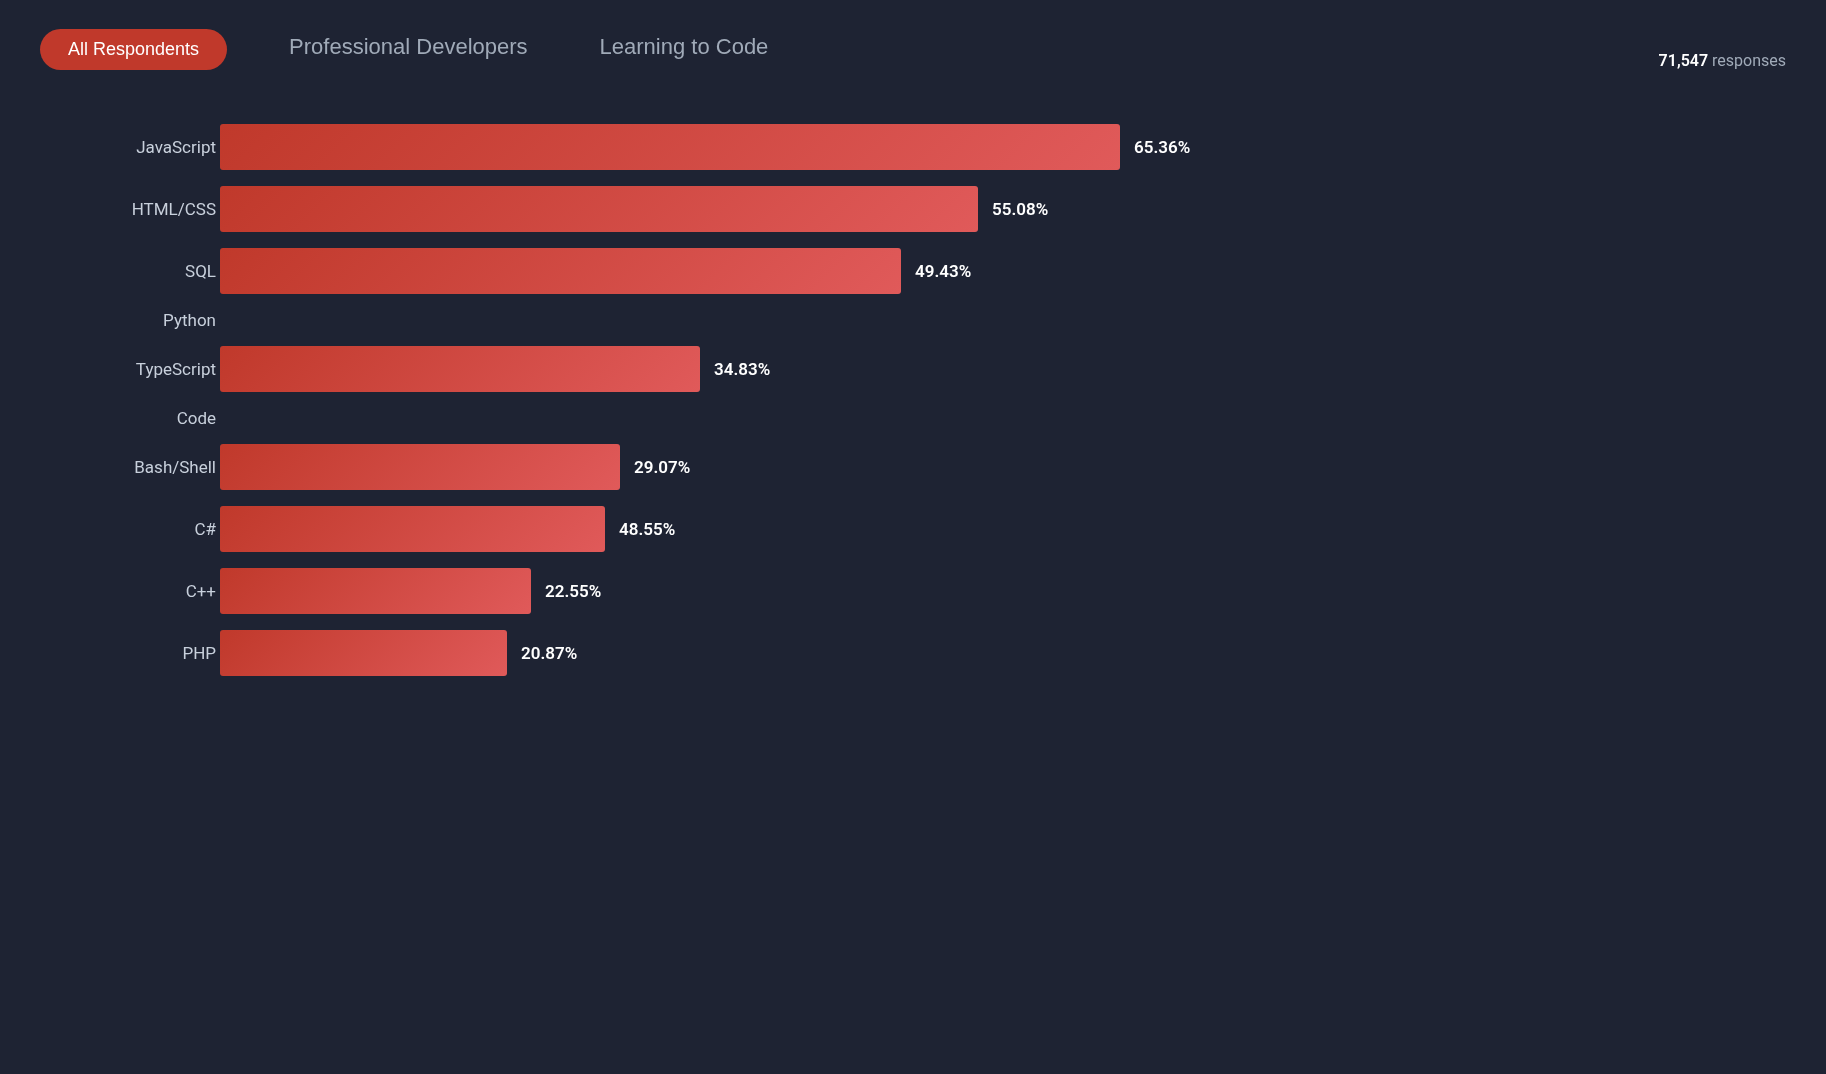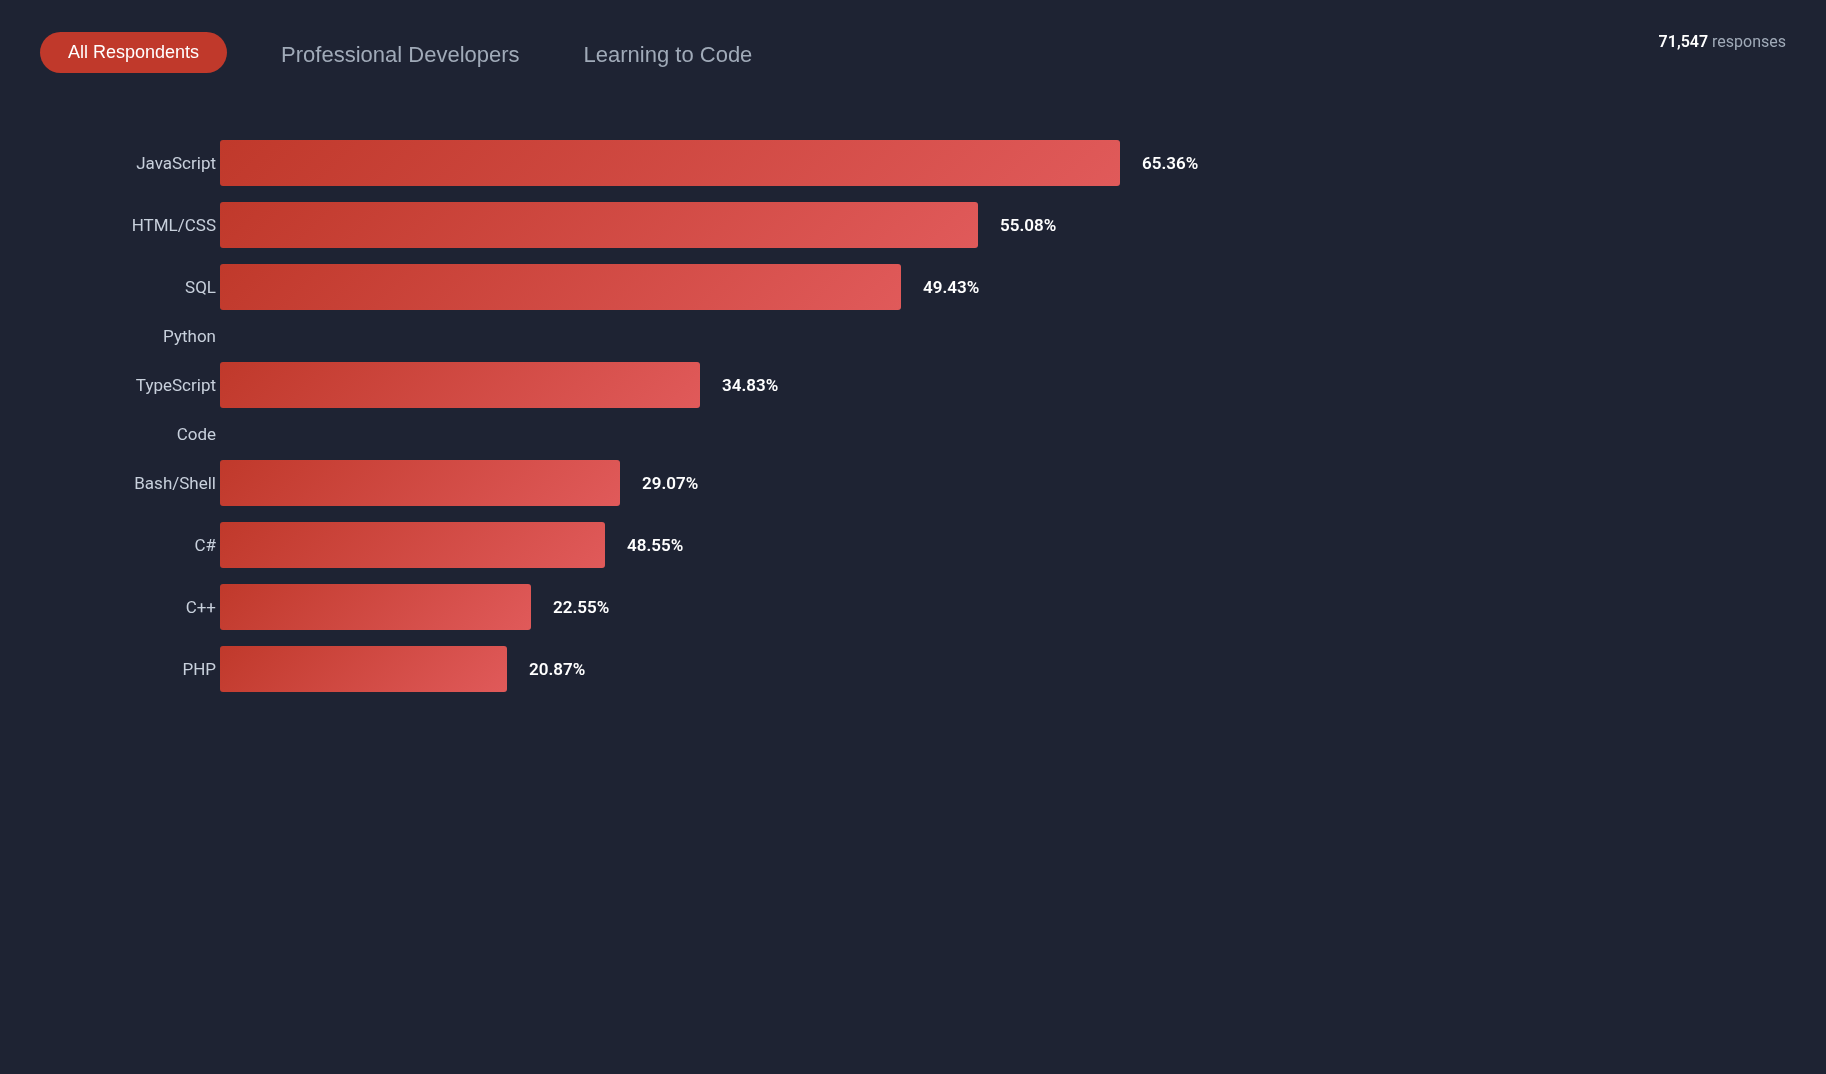--- a/index.html
+++ b/index.html
@@ -8,23 +8,23 @@
       background-color: #1e2333;
       font-family: -apple-system, BlinkMacSystemFont, 'Segoe UI', Roboto, sans-serif;
       color: #ffffff;
       width: 1826px;
       min-height: 1074px;
       overflow-x: hidden;
     }
 
     .header {
       display: flex;
-      align-items: flex-start;
-      padding: 32px 40px;
-      gap: 4px;
+      align-items: flex-end;
+      padding: 24px 40px;
+      gap: 12px;
     }
 
     .tab-active {
       background-color: #c0392b;
       color: #ffffff;
       border: none;
       border-radius: 24px;
       padding: 10px 28px;
       font-size: 18px;
       font-weight: 500;
@@ -72,21 +72,20 @@
       padding-right: 4px;
       font-size: 17px;
       color: #c8d0dc;
       flex-shrink: 0;
     }
 
     .chart-bar-wrapper {
       flex: 1;
       display: flex;
       align-items: center;
-      gap: 8px;
     }
 
     .chart-bar {
       height: 46px;
       border-radius: 3px;
       background: linear-gradient(135deg, #c0392b 0%, #e05a5a 100%);
       position: relative;
     }
 
     .chart-percent {

